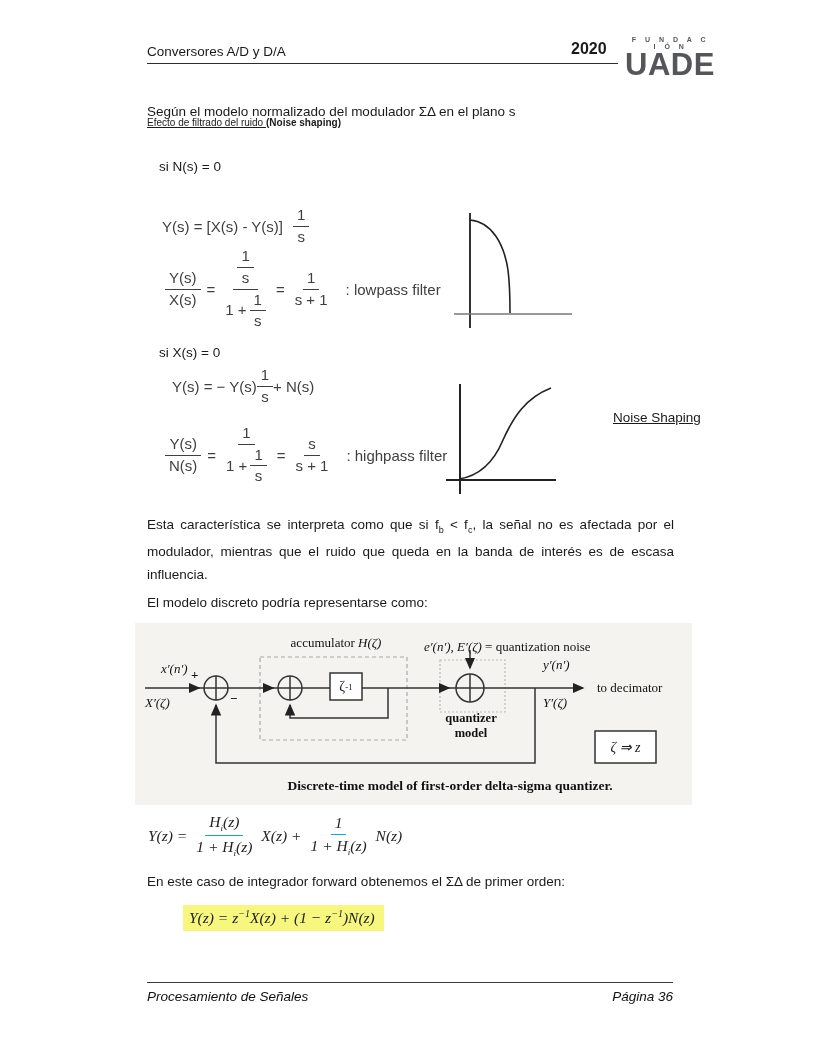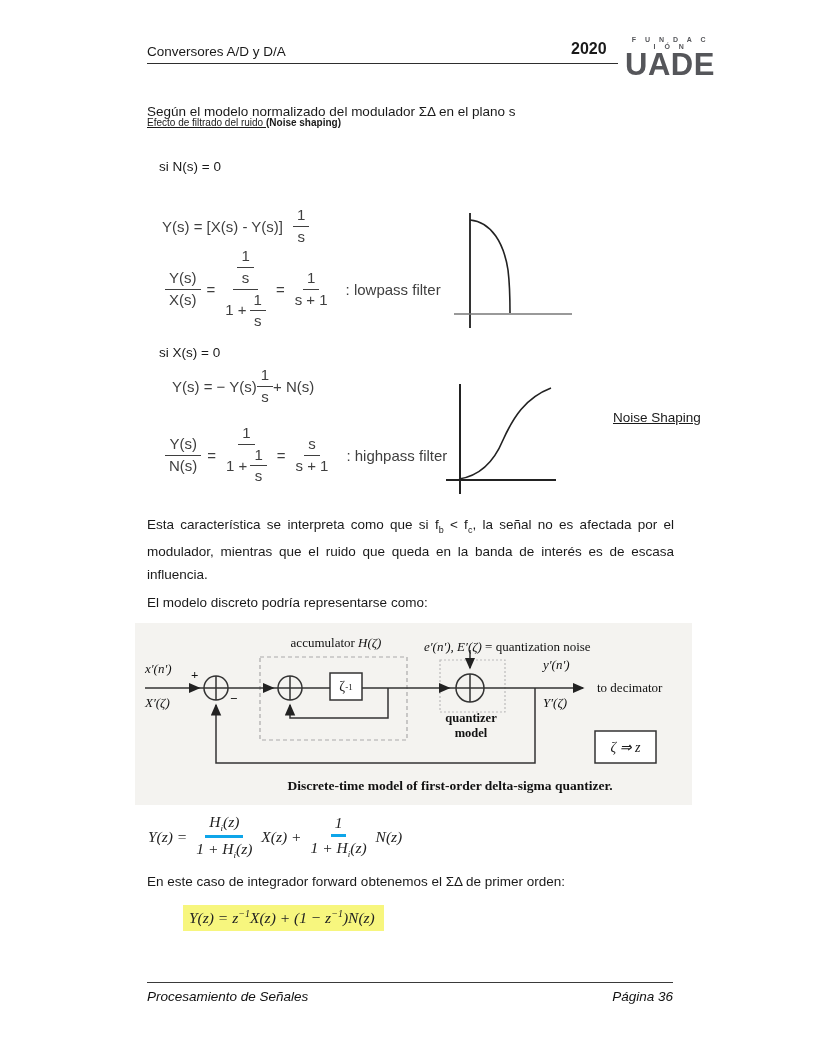--- a/index.html
+++ b/index.html
@@ -42,21 +42,21 @@
   .delay-lab{position:absolute;left:195px;top:50px;width:32px;height:27px;display:flex;
              align-items:center;justify-content:center;font-family:"Liberation Serif",serif;font-size:14px;}
   .delay-lab sup{font-size:9px;}
   .zeta-lab{position:absolute;left:460px;top:108px;width:61px;height:32px;display:flex;
             align-items:center;justify-content:center;font-family:"Liberation Serif",serif;font-size:14px;font-style:italic;}
   .caption{position:absolute;left:75px;top:155px;width:480px;text-align:center;
            font-family:"Liberation Serif",serif;font-weight:bold;font-size:13.5px;color:#111;}
   
   .serif-eq{font-family:"Liberation Serif",serif;font-style:italic;font-size:15.5px;color:#222;
             display:flex;align-items:center;}
-  .serif-eq .fr .num{border-bottom:3px solid #0ea5e9;text-align:right;}
+  .serif-eq .fr .num{border-bottom:1px solid #0ea5e9;text-align:right;}
   .serif-eq sub{font-size:9px;font-style:italic;}
   .serif-eq sup{font-size:10px;}
   .hl{background:#f7f67e;padding:3px 9px 4px 6px;}
   
   .footer{left:147px;top:982px;width:526px;border-top:1.2px solid #3a3a3a;padding-top:6px;
           display:flex;justify-content:space-between;font-size:13.5px;font-style:italic;color:#111;}
 </style>
 </head>
 <body>
 
@@ -198,21 +198,21 @@
 
     <line x1="335" y1="27" x2="335" y2="45" stroke="#333" stroke-width="1.5" marker-end="url(#ah)"></line>
 
     <path d="M253,65 L253,95 L155,95 L155,82" fill="none" stroke="#333" stroke-width="1.5" marker-end="url(#ah)"></path>
 
     <path d="M400,65 L400,140 L81,140 L81,82" fill="none" stroke="#333" stroke-width="1.5" marker-end="url(#ah)"></path>
 
     <rect x="460" y="108" width="61" height="32" fill="#fff" stroke="#333" stroke-width="1.5"></rect>
   </svg>
 
-  <div class="fig-label fig-it" style="left:10px;top:38px;">x′(n′)</div>
+  <div class="fig-label fig-it" style="left:26px;top:38px;">x′(n′)</div>
   <div class="fig-label fig-it" style="left:10px;top:72px;">X′(ζ)</div>
   <div class="fig-label" style="left:56px;top:44px;font-weight:bold;">+</div>
   <div class="fig-label" style="left:95px;top:68px;font-weight:bold;">−</div>
   <div class="fig-label" style="left:130px;top:12px;width:142px;text-align:center;"><span>accumulator </span><span class="fig-it">H(ζ)</span></div>
   <div class="delay-lab">
       <span>ζ</span>
       <sup>-1</sup>
     </div>
   <div class="fig-label" style="left:277px;top:16px;margin-left:12px;"><span class="fig-it">e′(n′),  E′(ζ)</span><span> = quantization noise</span></div>
   <div class="fig-label fig-small" style="left:300px;top:88px;width:72px;text-align:center;font-weight:bold;line-height:15px;">

